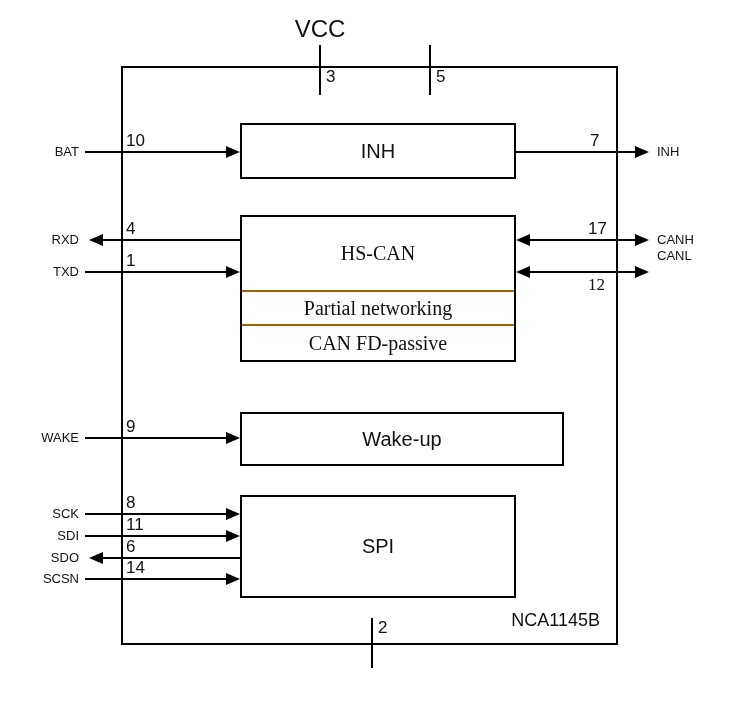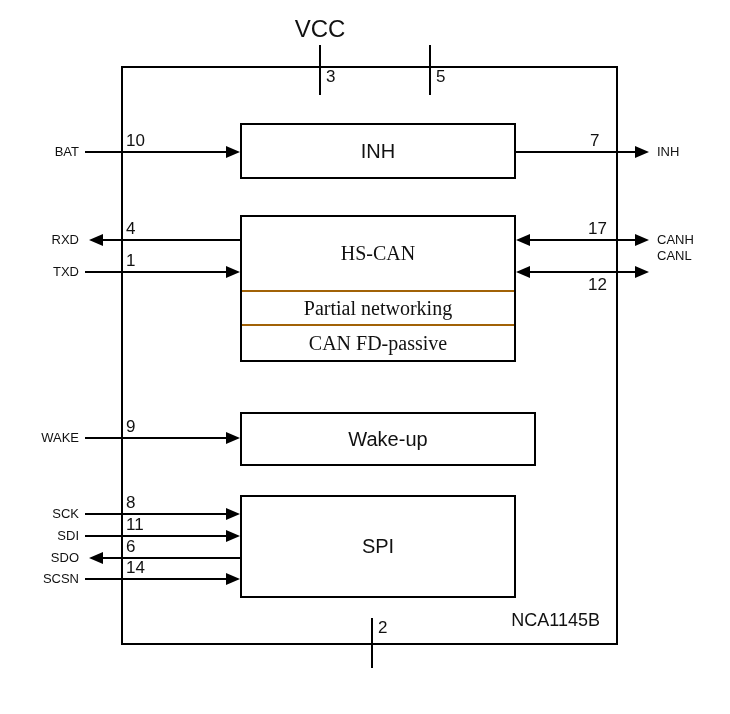--- a/index.html
+++ b/index.html
@@ -154,21 +154,21 @@
   <div class="block" style="left:240px; top:123px; width:276px; height:56px;">
     <span>INH</span>
   </div>
 
   <div class="block hscan" style="left:240px; top:215px; width:276px; height:147px;">
     <div class="hscan-main">HS-CAN</div>
     <div class="hscan-row r1">Partial networking</div>
     <div class="hscan-row r2">CAN FD-passive</div>
   </div>
 
-  <div class="block" style="left:240px; top:412px; width:296px; height:54px;">
+  <div class="block" style="left:240px; top:412px; width:324px; height:54px;">
     <span>Wake-up</span>
   </div>
 
   <div class="block" style="left:240px; top:495px; width:276px; height:103px;">
     <span>SPI</span>
   </div>
 
   <div class="toplabel" style="left:275px; top:17px;">VCC</div>
   <div class="pin" style="left:326px; top:67px;">3</div>
   <div class="pin" style="left:436px; top:67px;">5</div>
@@ -192,17 +192,17 @@
   <div class="pin" style="left:126px; top:515px;">11</div>
   <div class="pin" style="left:126px; top:537px;">6</div>
   <div class="pin" style="left:126px; top:558px;">14</div>
 
   <div class="sig" style="left:657px; top:140px;">INH</div>
   <div class="sig" style="left:657px; top:228px;">CANH</div>
   <div class="sig" style="left:657px; top:244px;">CANL</div>
 
   <div class="pin" style="left:590px; top:131px;">7</div>
   <div class="pin" style="left:588px; top:219px;">17</div>
-  <div class="pin" style="left:588px; top:275px;">12</div>
+  <div class="pin" style="left:588px; top:275px;font-family:Liberation Serif, serif;">12</div>
 
   <div class="chipname">NCA1145B</div>
 
 </div>
 
 </body></html>

